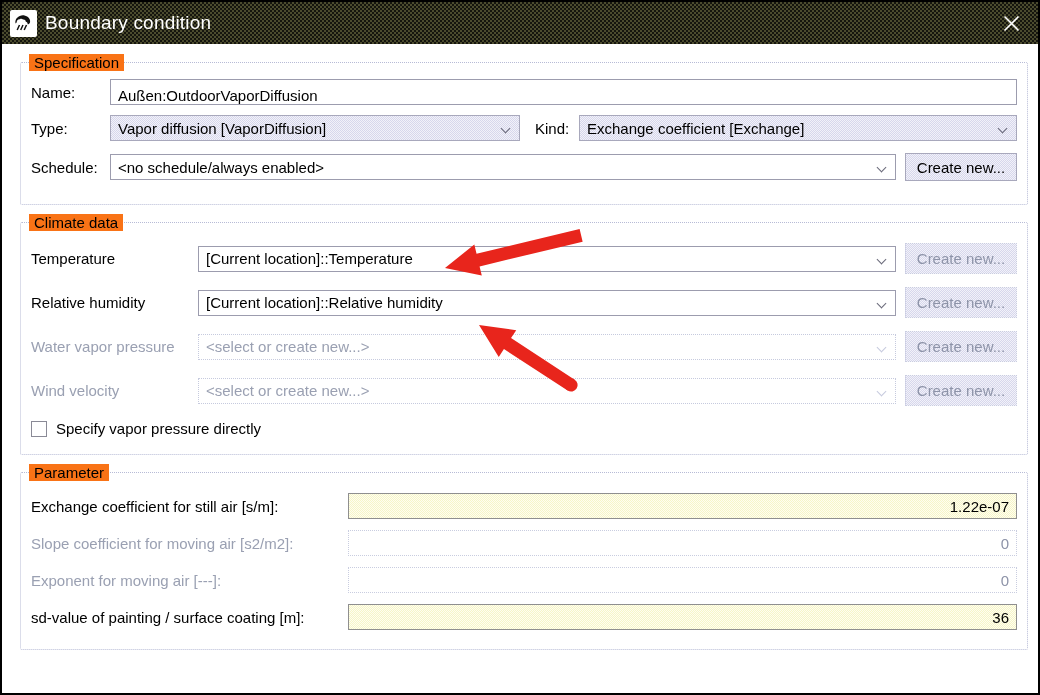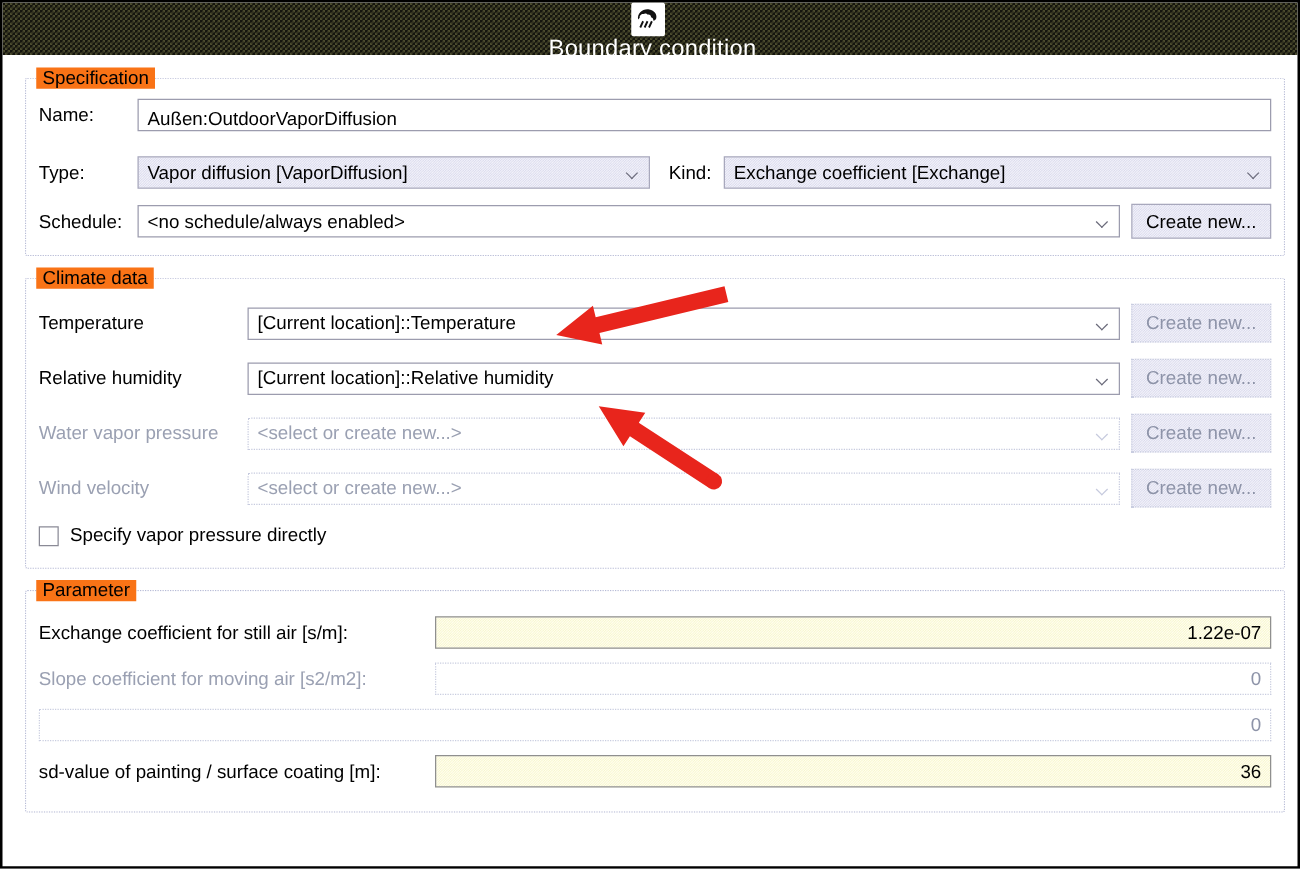--- a/index.html
+++ b/index.html
@@ -15,21 +15,20 @@
   
   .titlebar {
     height:42px; display:flex; align-items:center;
     background-color:#15150e;
     background-image:
       linear-gradient(45deg, #4b4b2e 25%, transparent 25%, transparent 75%, #4b4b2e 75%),
       linear-gradient(45deg, #4b4b2e 25%, transparent 25%, transparent 75%, #4b4b2e 75%);
     background-position:0 0, 2px 2px;
     background-size:4px 4px;
     padding:0 12px 0 8px;
-    flex-direction:column;
   }
   .app-icon {
     width:27px; height:27px; background:#fff; border-radius:2px;
     display:flex; align-items:center; justify-content:center; flex:0 0 auto;
   }
   .titlebar .title {
     color:#fff; font-size:19px; margin-left:8px; flex:1 1 auto;
     letter-spacing:0.2px;
   }
   .close-btn {
@@ -151,21 +150,21 @@
         <path d="M2.5 2.5 L16.5 16.5 M16.5 2.5 L2.5 16.5" stroke="#fff" stroke-width="1.6"></path>
       </svg>
     </div>
   </div>
 
   <div class="body">
 
     <div class="groupbox" style="height:143px;">
       <span class="group-title">Specification</span>
 
-      <div class="row" style="margin-bottom:20px;">
+      <div class="row" style="margin-bottom:10px;">
         <span class="lbl spec-lbl">Name:</span>
         <div class="text-input grow">
           <span>Außen:OutdoorVaporDiffusion</span>
         </div>
       </div>
 
       <div class="row" style="margin-bottom:12px;">
         <span class="lbl spec-lbl">Type:</span>
         <div class="combo lav dither-lav" style="width:410px; flex:0 0 auto;text-align:center;">
           <span>Vapor diffusion [VaporDiffusion]</span>
@@ -244,20 +243,21 @@
       </div>
 
       <div class="row" style="margin-bottom:11px;">
         <span class="lbl param-lbl off-text">Slope coefficient for moving air [s2/m2]:</span>
         <div class="pfield plain grow">
           <span>0</span>
         </div>
       </div>
 
       <div class="row" style="margin-bottom:11px;">
+        <span class="lbl param-lbl off-text">Exponent for moving air [---]:</span>
         <div class="pfield plain grow">
           <span>0</span>
         </div>
       </div>
 
       <div class="row">
         <span class="lbl param-lbl">sd-value of painting / surface coating [m]:</span>
         <div class="pfield yellow grow">
           <span>36</span>
         </div>

